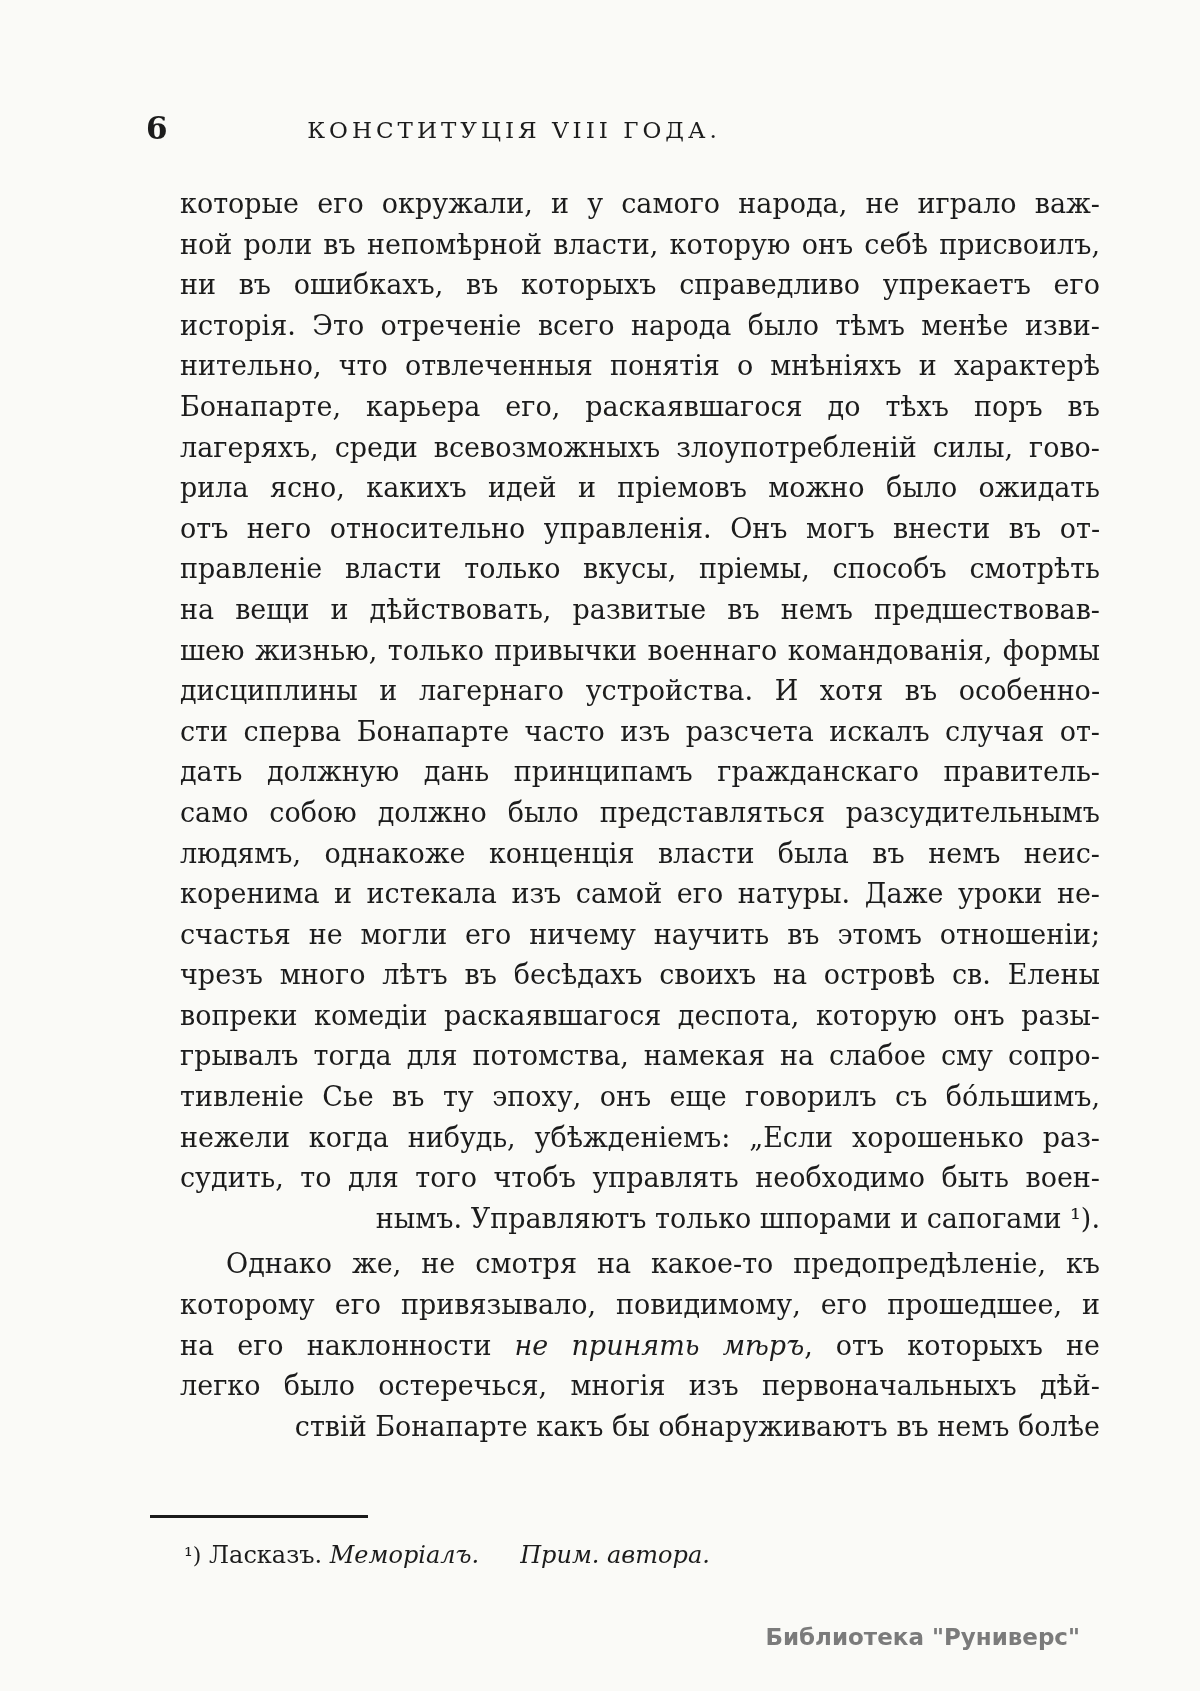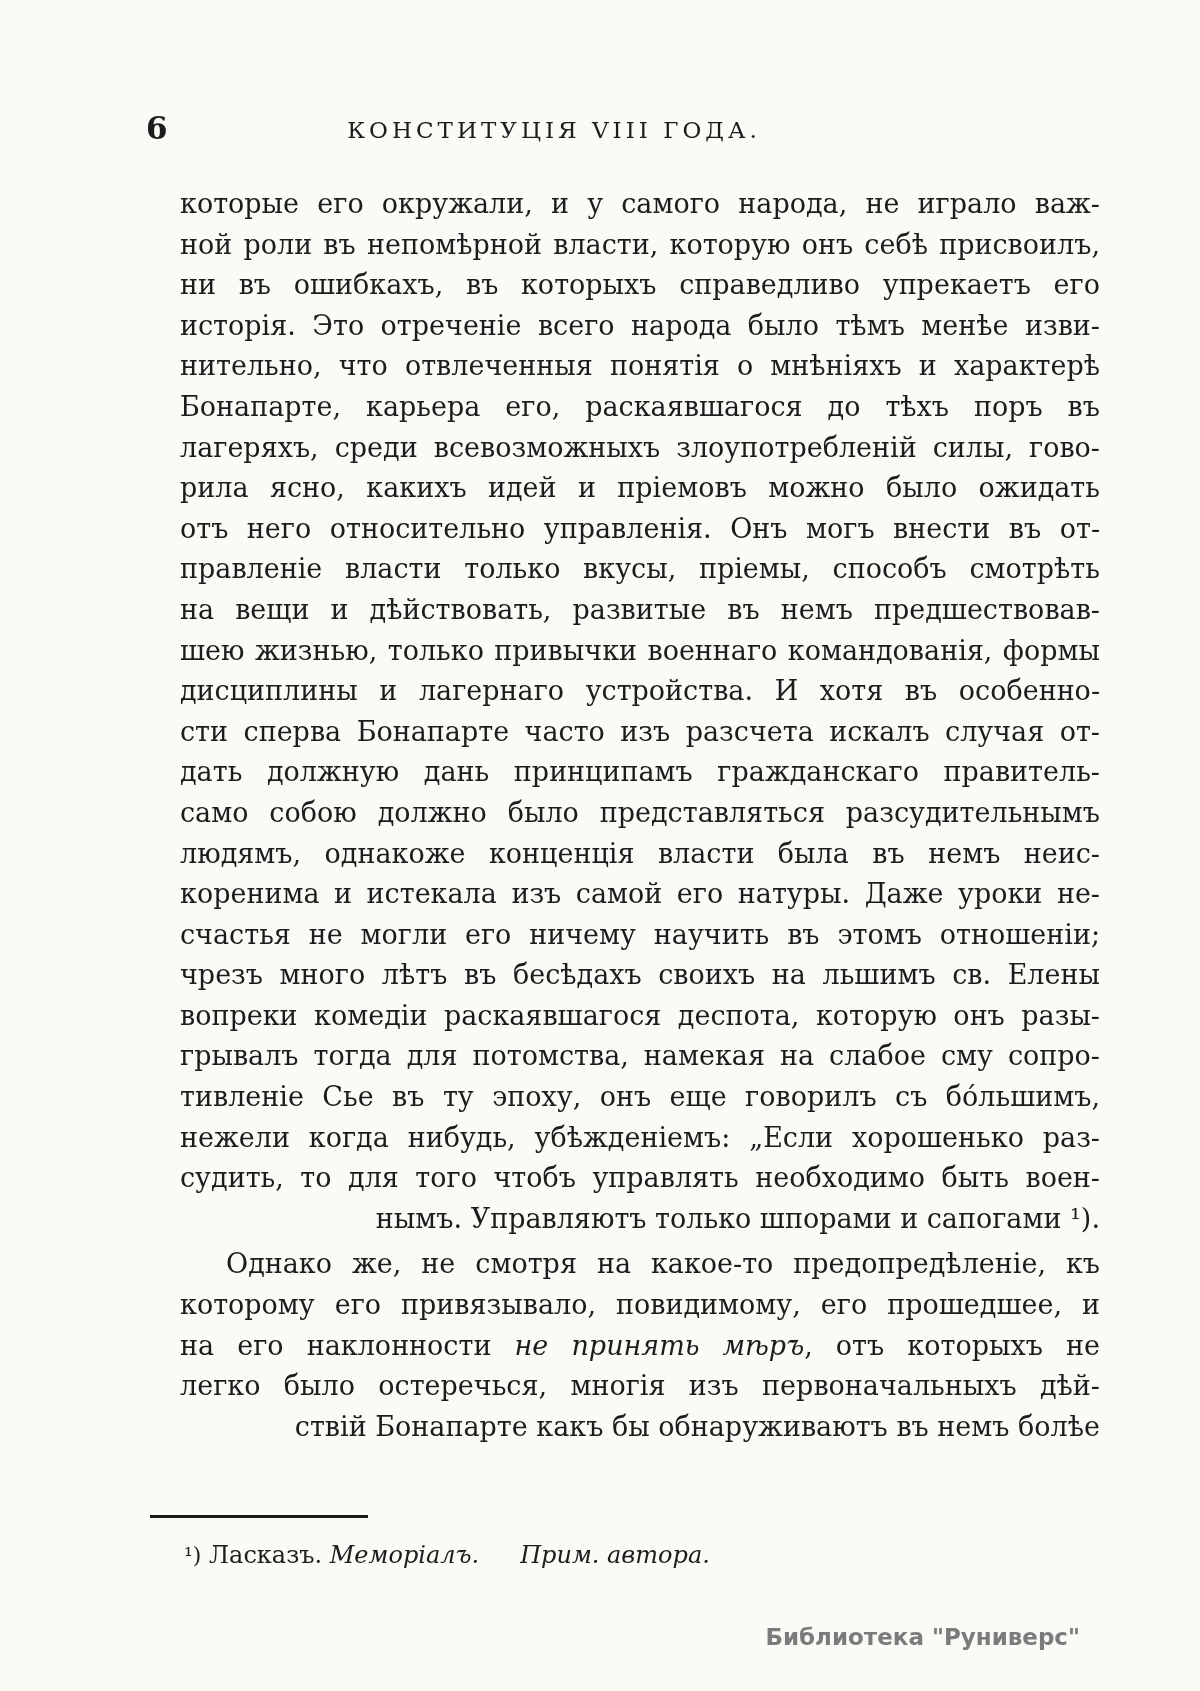--- a/index.html
+++ b/index.html
@@ -15,21 +15,20 @@
 
   .page-number {
     position: absolute; left: 146px; top: 110px;
     font-size: 31px; font-weight: bold;
   }
   .running-title {
     position: absolute; left: 0; top: 117px; width: 1028px;
     text-align: center;
     font-size: 23px; letter-spacing: 4px;
     white-space: nowrap;
-    margin-left: 40px;
   }
 
   .body-text {
     position: absolute; left: 136px; top: 184px; width: 920px;
     font-size: 27px;
     margin-left: 44px;
   }
   .line {
     height: 40.6px; line-height: 40.6px;
     white-space: normal;
@@ -83,21 +82,21 @@
     <div class="line j">правленіе власти только вкусы, пріемы, способъ смотрѣть</div>
     <div class="line j">на вещи и дѣйствовать, развитые въ немъ предшествовав-</div>
     <div class="line j">шею жизнью, только привычки военнаго командованія, формы</div>
     <div class="line j">дисциплины и лагернаго устройства. И хотя въ особенно-</div>
     <div class="line j">сти сперва Бонапарте часто изъ разсчета искалъ случая от-</div>
     <div class="line j">дать должную дань принципамъ гражданскаго правитель-</div>
     <div class="line j">само собою должно было представляться разсудительнымъ</div>
     <div class="line j">людямъ, однакоже конценція власти была въ немъ неис-</div>
     <div class="line j">коренима и истекала изъ самой его натуры. Даже уроки не-</div>
     <div class="line j">счастья не могли его ничему научить въ этомъ отношеніи;</div>
-    <div class="line j">чрезъ много лѣтъ въ бесѣдахъ своихъ на льшимъ св. Елены</div>
+    <div class="line j">чрезъ много лѣтъ въ бесѣдахъ своихъ на островѣ св. Елены</div>
     <div class="line j">вопреки комедіи раскаявшагося деспота, которую онъ разы-</div>
     <div class="line j">грывалъ тогда для потомства, намекая на слабое сму сопро-</div>
     <div class="line j">тивленіе Сье въ ту эпоху, онъ еще говорилъ съ бо́льшимъ,</div>
     <div class="line j">нежели когда нибудь, убѣжденіемъ: „Если хорошенько раз-</div>
     <div class="line j">судить, то для того чтобъ управлять необходимо быть воен-</div>
     <div class="line end">нымъ. Управляютъ только шпорами и сапогами ¹).</div>
 
     <div class="line j para2 indent">Однако же, не смотря на какое-то предопредѣленіе, къ</div>
     <div class="line j">которому его привязывало, повидимому, его прошедшее, и</div>
     <div class="line j">

